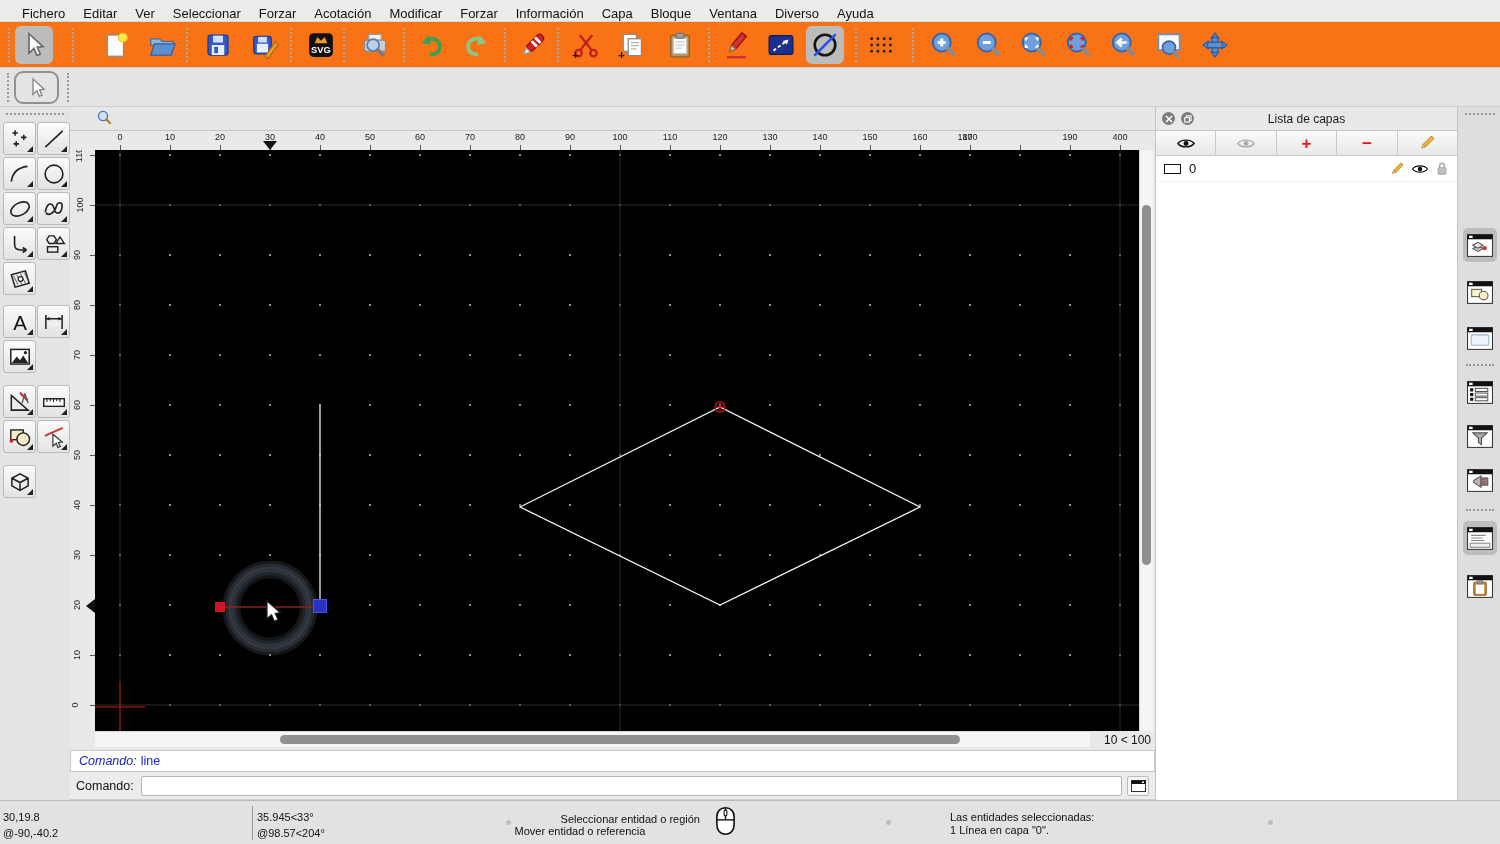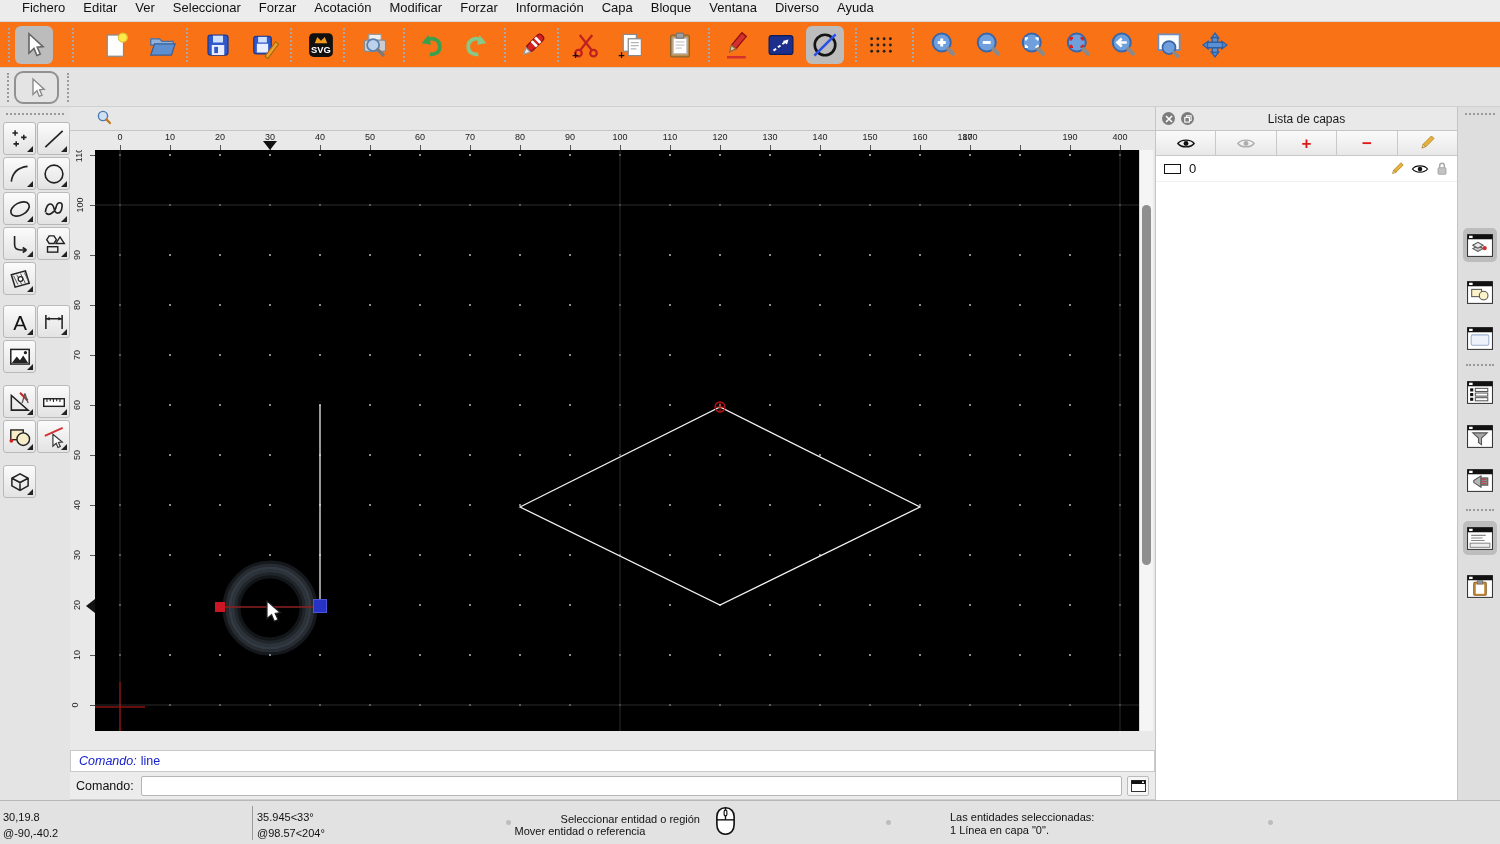--- a/index.html
+++ b/index.html
@@ -1,21 +1,21 @@
 <!DOCTYPE html>
 <html><head>
 <meta charset="utf-8">
 <style>
   html,body{margin:0;padding:0;background:#d4d4d4;}
   *{box-sizing:border-box;font-family:"Liberation Sans",sans-serif;}
   #app{position:relative;width:1500px;height:844px;background:#e9e9e9;overflow:hidden;}
 
   
   #menubar{position:absolute;left:0;top:0;width:1500px;height:22px;background:#ececec;
-    display:flex;align-items:flex-start;padding-left:13px;border-bottom:1px solid #d8d8d8;}
+    display:flex;align-items:flex-end;padding-left:13px;border-bottom:1px solid #d8d8d8;}
   .menuitem{font-size:13px;color:#111;padding:0 9px;cursor:default;white-space:nowrap;}
 
   
   #toolbar1{position:absolute;left:0;top:22px;width:1500px;height:46px;background:#f97316;
     border-bottom:1px solid #cfcfcf;}
   #toolbar2{position:absolute;left:0;top:68px;width:1500px;height:39px;background:#e4e4e4;
     border-bottom:1px solid #d0d0d0;}
   .tbtn{position:absolute;width:38px;height:38px;top:4px;border-radius:6px;
     display:flex;align-items:center;justify-content:center;}
   .tbtn.pressed{background:#bcbcbc;}
@@ -562,20 +562,26 @@
           <line x1="621" y1="257" x2="629" y2="257" stroke="#c01212" stroke-width="1"></line>
           <line x1="625" y1="253" x2="625" y2="261" stroke="#c01212" stroke-width="1"></line>
         </g>
         <path d="M0 0 L0 17.5 L4.6 13.8 L7.3 20.2 L11 18.6 L8.2 12.4 L13.4 11.7 Z" transform="translate(172 451)" fill="#fff" stroke="#222" stroke-width="1.2"></path>
       </svg>
   </div>
 
   <div id="vscroll">
     <div class="thumb" style="top:55px;height:360px;"></div>
   </div>
+  <div id="hband">
+    <div id="hscroll">
+      <div class="thumb" style="left:185px;width:680px;"></div>
+    </div>
+    <div id="gridstatus">10 &lt; 100</div>
+  </div>
 
   <div id="cmdhistory">
     <span class="lbl">Comando:</span>
     <span>line</span>
   </div>
   <div id="cmdrow">
     <label>Comando:</label>
     <input id="cmdinput" value="" style="">
     <button id="cmdkbd">
       <svg width="15" height="12" viewBox="0 0 15 12">

